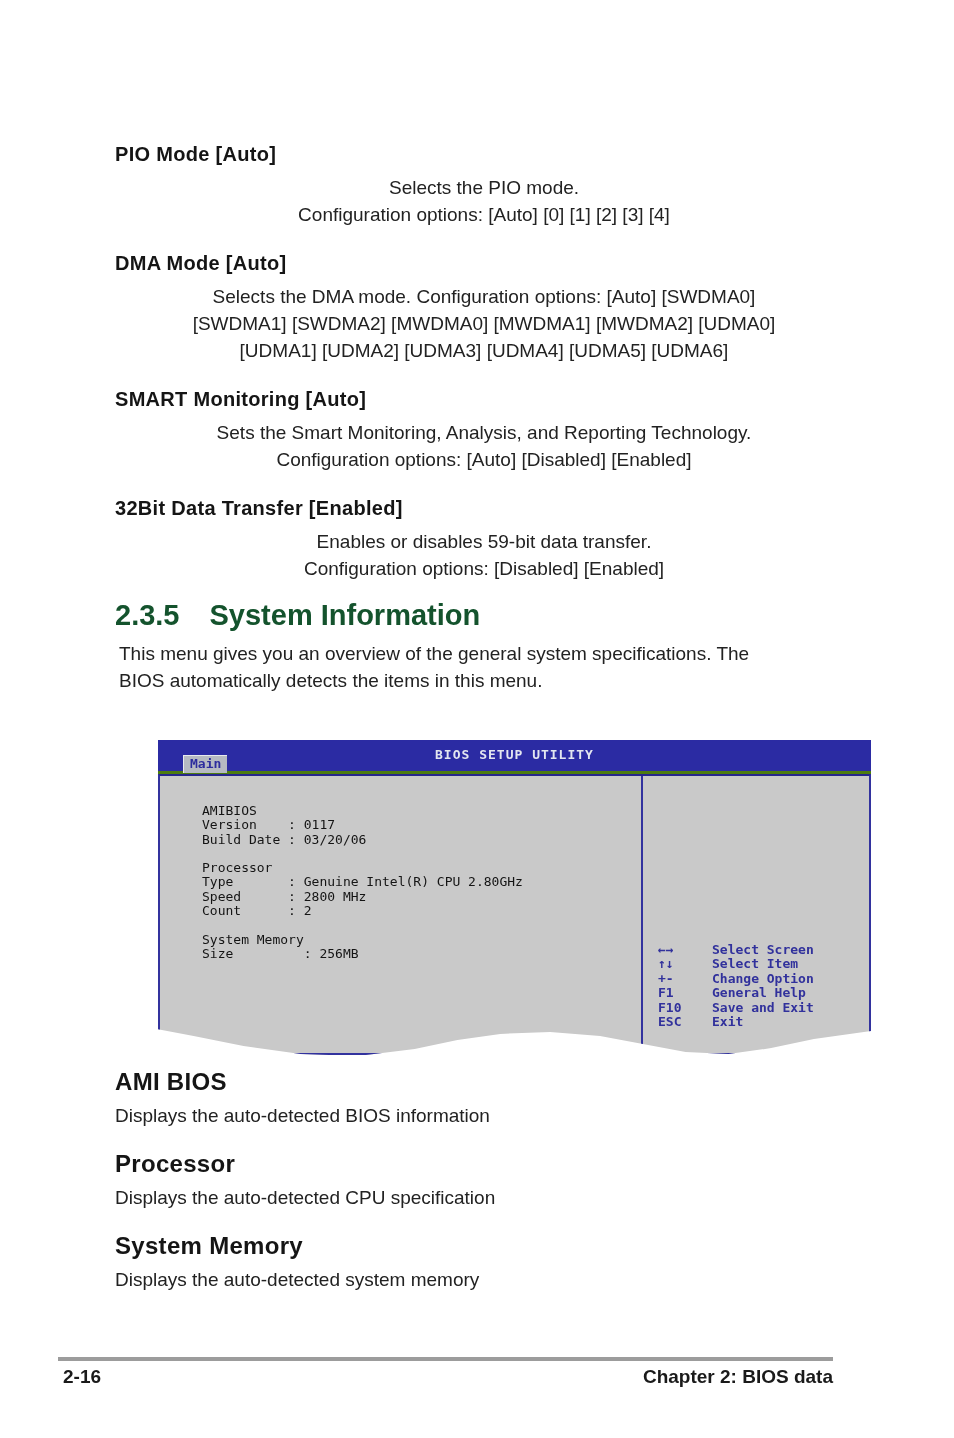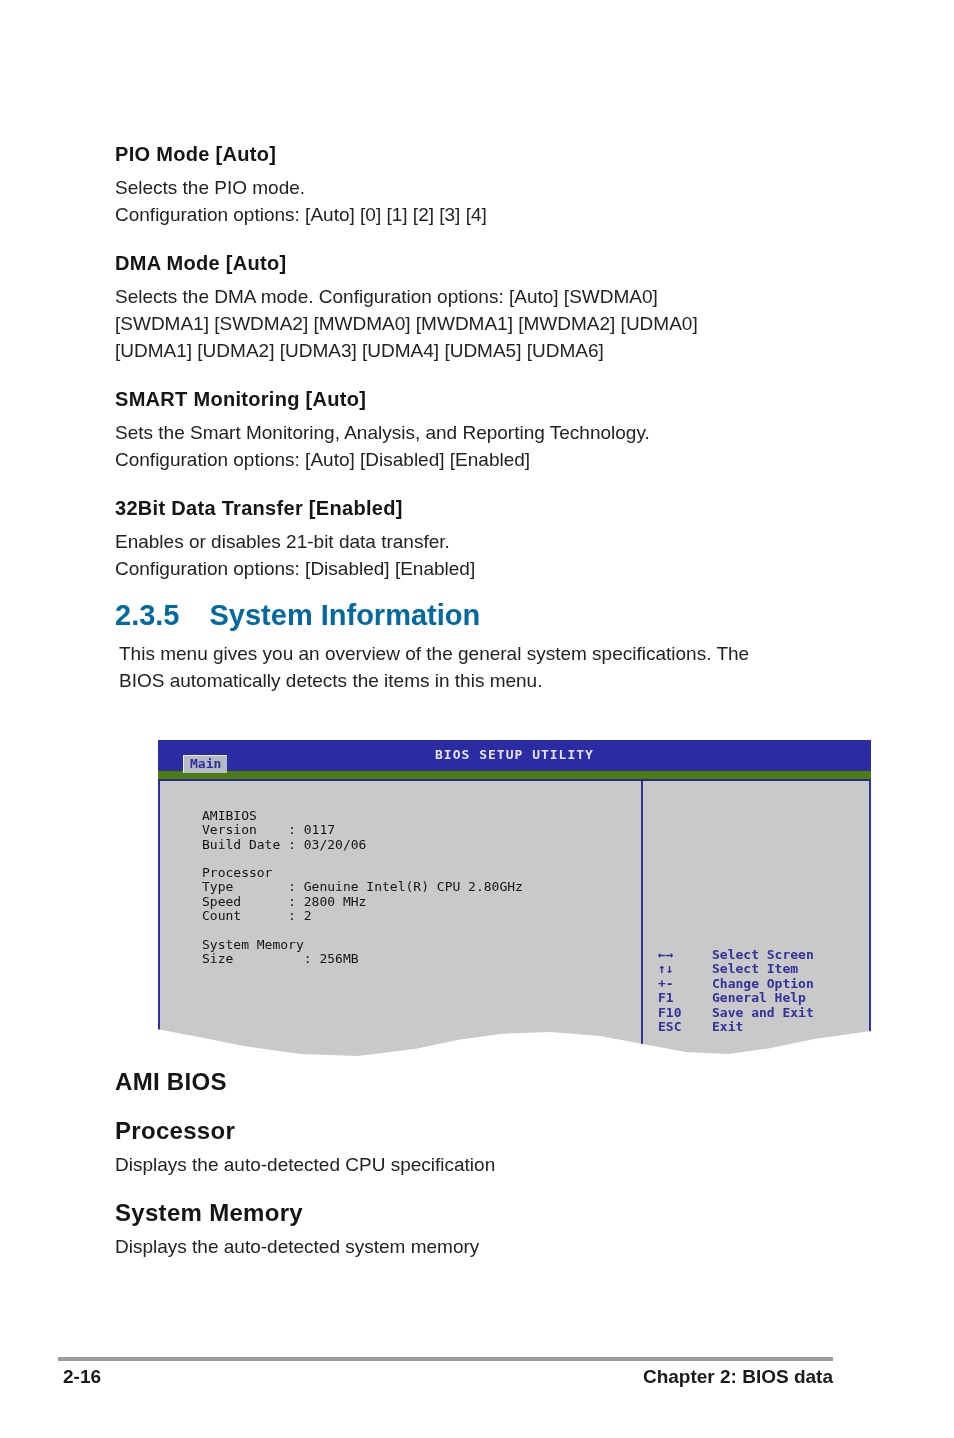--- a/index.html
+++ b/index.html
@@ -17,47 +17,47 @@
 
   .opt-section h3 {
     margin:21px 0 0;
     font-size:20px; line-height:28px;
     font-weight:700; letter-spacing:.3px; color:#151515;
   }
   .opt-section:first-child h3 { margin-top:140px; }
   .opt-section .body {
     margin:6px 0 0;
     font-size:19px; line-height:27px;
-    white-space:pre-line; color:#222;
+    white-space:pre-line; color:#222;text-align:center;
   }
 
   .section-heading {
     margin:16px 0 0;
     font-size:29px; line-height:34px;
-    font-weight:700; color:#0369a1;
+    font-weight:700; color:#14532d;
   }
   .section-heading .num { margin-right:30px; }
   .section-intro {
     margin:8px 0 0; padding-left:4px;
     font-size:19px; line-height:27px;
     white-space:pre-line; color:#222;
   }
 
   
   .bios {
     position:absolute; left:118px; top:724px;
     width:713px; height:316px;
     font-family:"DejaVu Sans Mono", monospace;
     clip-path: polygon(0 0, 100% 0, 100% 92.1%, 92% 94.6%, 86% 97.5%,
       80% 99.4%, 74% 98.7%, 68% 96.2%, 62% 93.7%, 55% 92.4%, 48% 93%,
       42% 94.9%, 36% 97.8%, 28% 100%, 20% 99.4%, 12% 96.8%, 5% 93.7%, 0 91.5%);
   }
   .bios-header {
     height:31px; background:#2b2ba3;
-    border-bottom:8px solid #4d7c0f;
+    border-bottom:3px solid #4d7c0f;
     position:relative;
   }
   .bios-title {
     text-align:center; padding-top:7px;
     font-size:13px; font-weight:700; letter-spacing:1px;
     color:#e3e6f0;
   }
   .bios-tab {
     position:absolute; left:25px; bottom:-2px;
     background:#b6bac2; color:#2d2d9e;
@@ -131,21 +131,21 @@
 [SWDMA1] [SWDMA2] [MWDMA0] [MWDMA1] [MWDMA2] [UDMA0]
 [UDMA1] [UDMA2] [UDMA3] [UDMA4] [UDMA5] [UDMA6]</div>
     </div>
       <div class="opt-section">
       <h3>SMART Monitoring [Auto]</h3>
       <div class="body">Sets the Smart Monitoring, Analysis, and Reporting Technology.
 Configuration options: [Auto] [Disabled] [Enabled]</div>
     </div>
       <div class="opt-section">
       <h3>32Bit Data Transfer [Enabled]</h3>
-      <div class="body">Enables or disables 21-bit data transfer.
+      <div class="body">Enables or disables 59-bit data transfer.
 Configuration options: [Disabled] [Enabled]</div>
     </div>
     </div>
 
   <h2 class="section-heading">
     <span class="num">2.3.5</span><span>System Information</span>
   </h2>
   <p class="section-intro">This menu gives you an overview of the general system specifications. The
 BIOS automatically detects the items in this menu.</p>
 
@@ -194,20 +194,21 @@
         <span class="legend-key">ESC</span>
         <span class="legend-label">Exit</span>
       </div>
       </div>
   </div>
 </figure>
 
 <div class="info-sections">
     <div class="info-section">
     <h3>AMI BIOS</h3>
+    <p>Displays the auto-detected BIOS information</p>
   </div>
     <div class="info-section">
     <h3>Processor</h3>
     <p>Displays the auto-detected CPU specification</p>
   </div>
     <div class="info-section">
     <h3>System Memory</h3>
     <p>Displays the auto-detected system memory</p>
   </div>
   </div>

